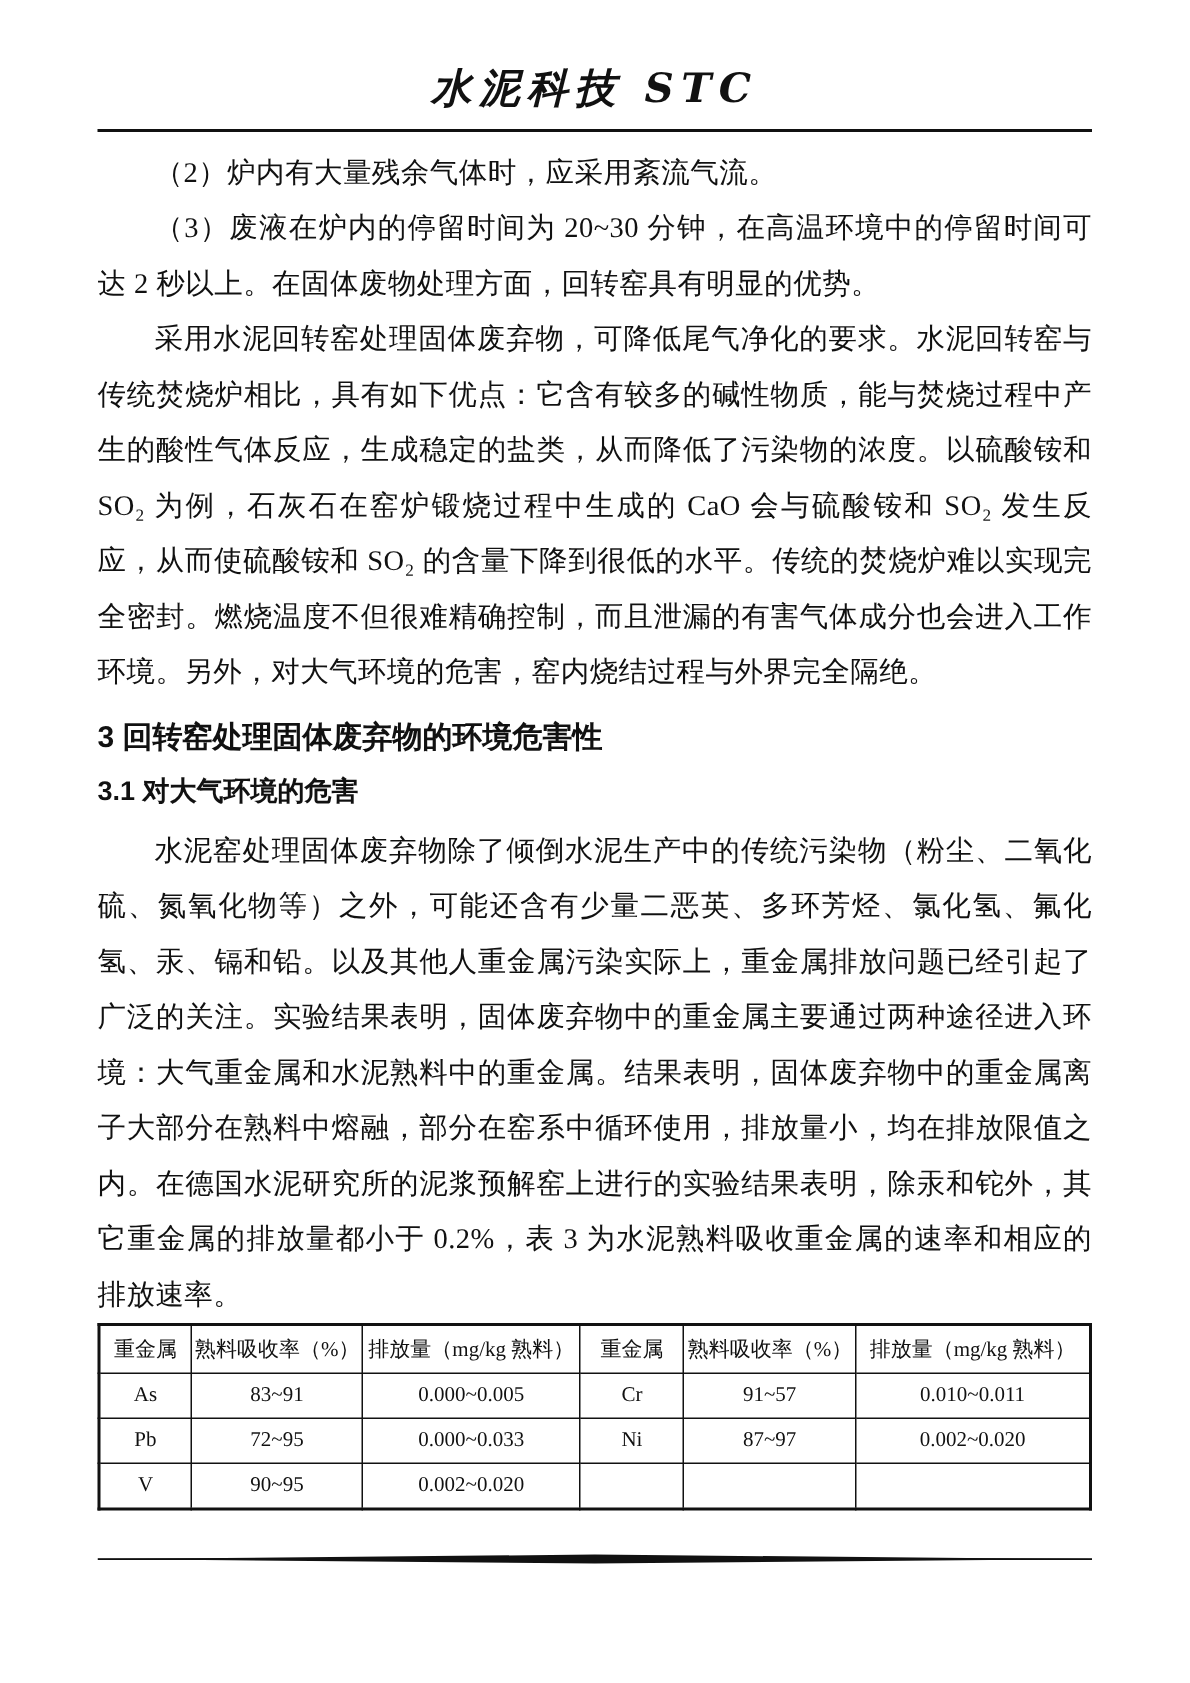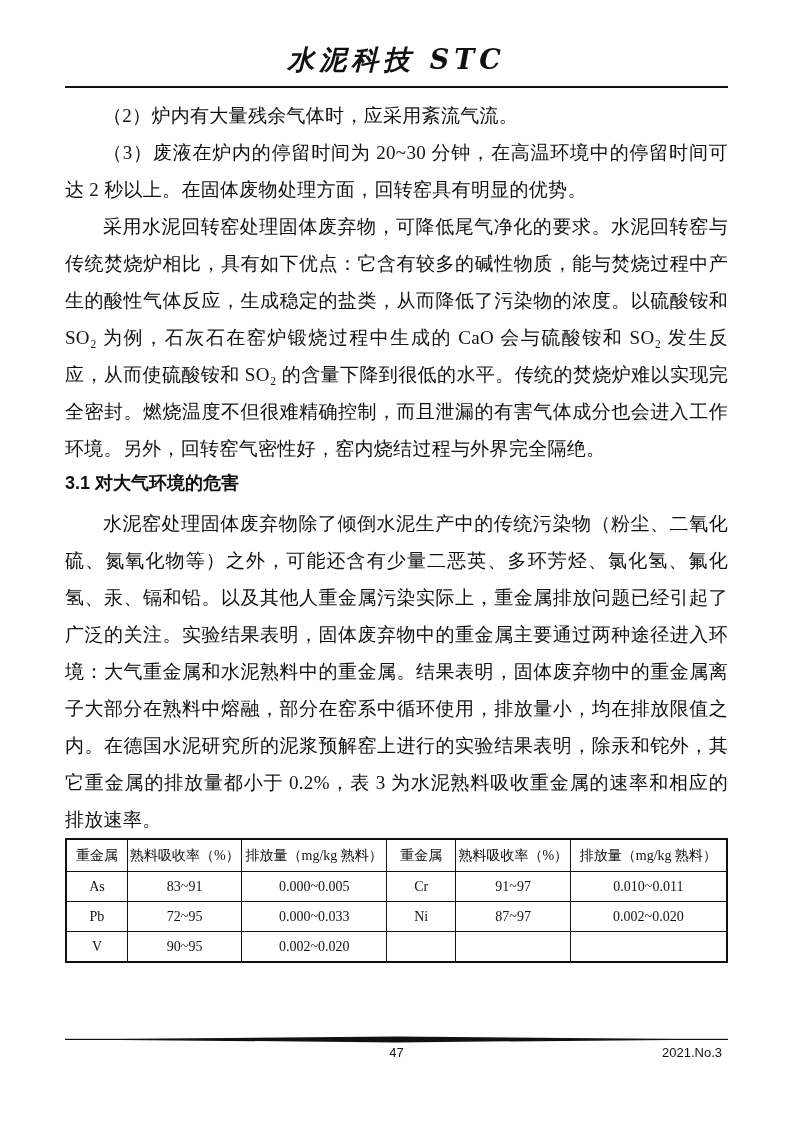--- a/index.html
+++ b/index.html
@@ -119,22 +119,23 @@
 <div class="page">
 
   <div class="content">
 
     <div class="journal-title">水泥科技 STC</div>
     <div class="header-rule"></div>
 
     <div class="body-block">
       <p class="body-para">（2）炉内有大量残余气体时，应采用紊流气流。</p>
       <p class="body-para">（3）废液在炉内的停留时间为 20~30 分钟，在高温环境中的停留时间可达 2 秒以上。在固体废物处理方面，回转窑具有明显的优势。</p>
-      <p class="body-para">采用水泥回转窑处理固体废弃物，可降低尾气净化的要求。水泥回转窑与传统焚烧炉相比，具有如下优点：它含有较多的碱性物质，能与焚烧过程中产生的酸性气体反应，生成稳定的盐类，从而降低了污染物的浓度。以硫酸铵和 SO₂ 为例，石灰石在窑炉锻烧过程中生成的 CaO 会与硫酸铵和 SO₂ 发生反应，从而使硫酸铵和 SO₂ 的含量下降到很低的水平。传统的焚烧炉难以实现完全密封。燃烧温度不但很难精确控制，而且泄漏的有害气体成分也会进入工作环境。另外，回转窑气密性好，窑内烧结过程与外界完全隔绝。</p>
+      <p class="body-para">采用水泥回转窑处理固体废弃物，可降低尾气净化的要求。水泥回转窑与传统焚烧炉相比，具有如下优点：它含有较多的碱性物质，能与焚烧过程中产生的酸性气体反应，生成稳定的盐类，从而降低了污染物的浓度。以硫酸铵和 SO₂ 为例，石灰石在窑炉锻烧过程中生成的 CaO 会与硫酸铵和 SO₂ 发生反应，从而使硫酸铵和 SO₂ 的含量下降到很低的水平。传统的焚烧炉难以实现完全密封。燃烧温度不但很难精确控制，而且泄漏的有害气体成分也会进入工作环境。另外，对大气环境的危害，窑内烧结过程与外界完全隔绝。</p>
 
+      <h2 class="section-heading">3 回转窑处理固体废弃物的环境危害性</h2>
       <h3 class="subsection-heading">3.1 对大气环境的危害</h3>
 
       <p class="body-para">水泥窑处理固体废弃物除了倾倒水泥生产中的传统污染物（粉尘、二氧化硫、氮氧化物等）之外，可能还含有少量二恶英、多环芳烃、氯化氢、氟化氢、汞、镉和铅。以及其他人重金属污染实际上，重金属排放问题已经引起了广泛的关注。实验结果表明，固体废弃物中的重金属主要通过两种途径进入环境：大气重金属和水泥熟料中的重金属。结果表明，固体废弃物中的重金属离子大部分在熟料中熔融，部分在窑系中循环使用，排放量小，均在排放限值之内。在德国水泥研究所的泥浆预解窑上进行的实验结果表明，除汞和铊外，其它重金属的排放量都小于 0.2%，表 3 为水泥熟料吸收重金属的速率和相应的排放速率。</p>
 
 
       <table class="metals-table">
         <colgroup>
           <col style="width:9.3%">
           <col style="width:17.3%">
           <col style="width:21.9%">
@@ -151,21 +152,21 @@
             <th>熟料吸收率（%）</th>
             <th>排放量（mg/kg 熟料）</th>
           </tr>
         </thead>
         <tbody>
           <tr>
             <td>As</td>
             <td>83~91</td>
             <td>0.000~0.005</td>
             <td>Cr</td>
-            <td>91~97</td>
+            <td>91~57</td>
             <td>0.010~0.011</td>
           </tr>
           <tr>
             <td>Pb</td>
             <td>72~95</td>
             <td>0.000~0.033</td>
             <td>Ni</td>
             <td>87~97</td>
             <td>0.002~0.020</td>
           </tr>
@@ -182,19 +183,15 @@
     </div>
   </div>
 
   <div class="footer">
     <div class="footer-rule">
       <svg width="663" height="7" viewBox="0 0 663 7" preserveAspectRatio="none" aria-hidden="true">
         <rect x="0" y="2.8" width="663" height="1.2" fill="#111111"></rect>
         <polygon points="0,3.4 331.5,0.4 663,3.4 331.5,6.4" fill="#111111"></polygon>
       </svg>
     </div>
-    <div class="footer-texts">
-      <div class="page-number">47</div>
-      <div class="issue">2021.No.3</div>
-    </div>
   </div>
 
 </div>
 
 </body></html>

